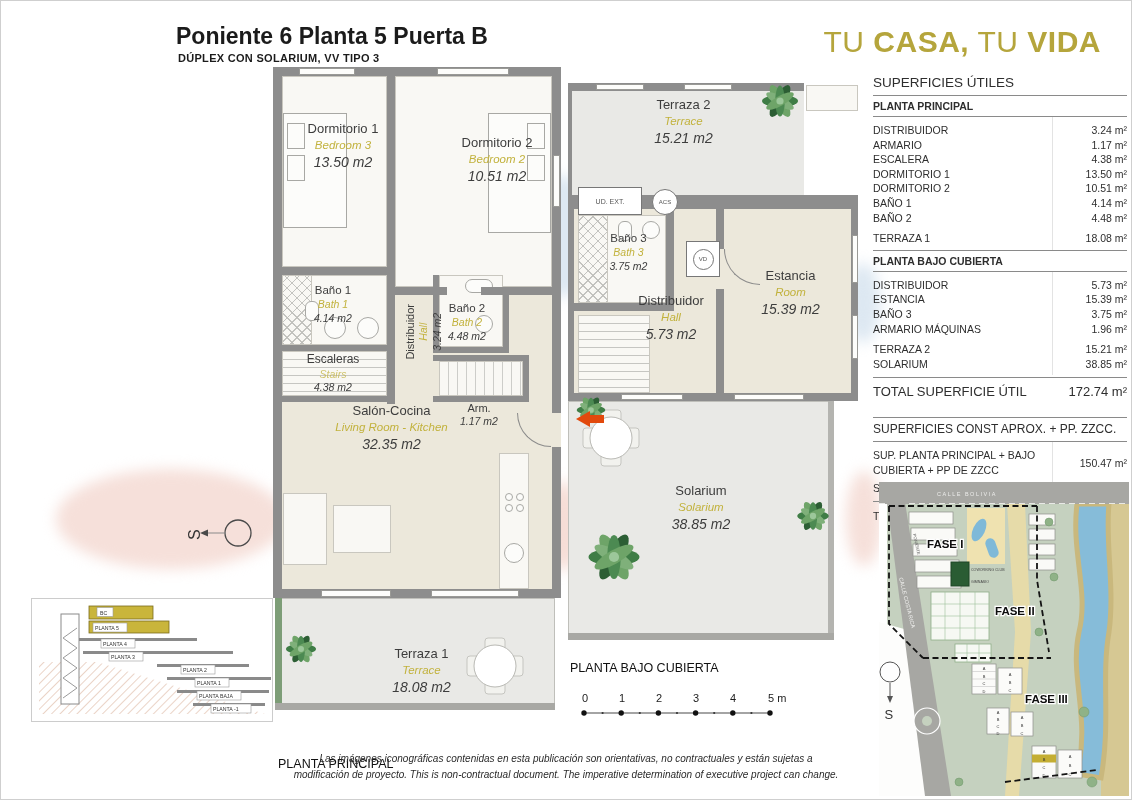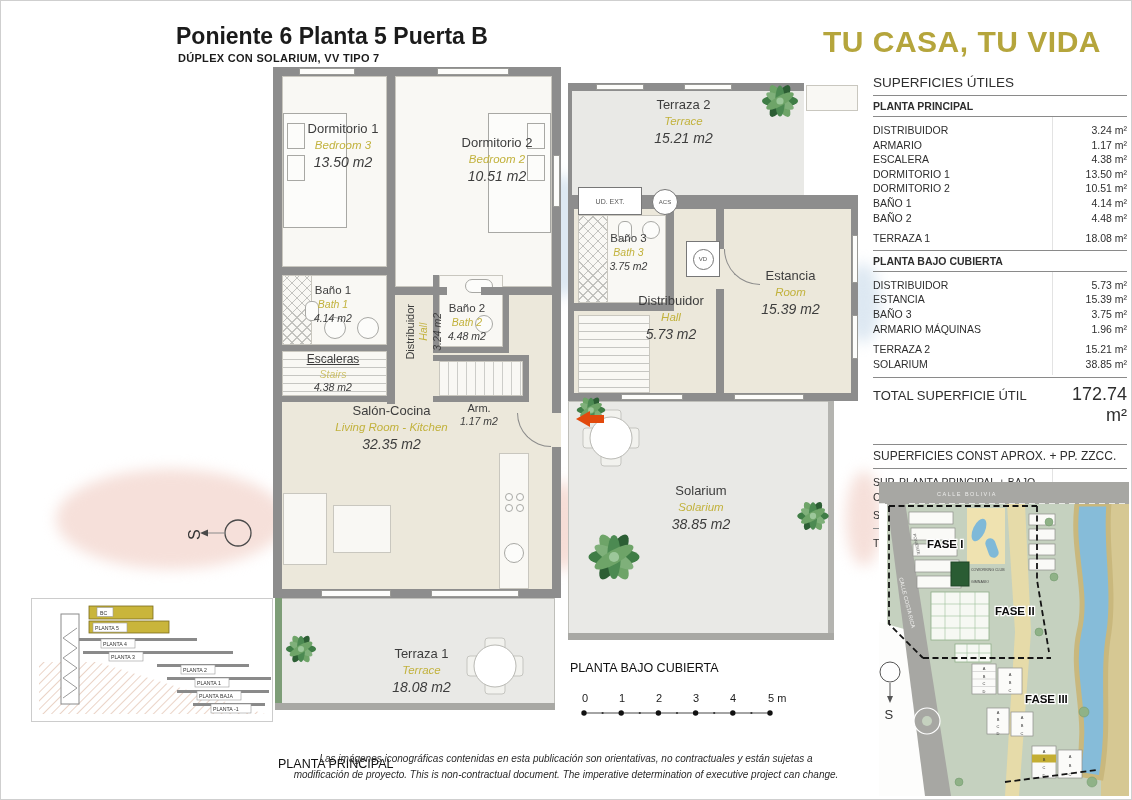--- a/index.html
+++ b/index.html
@@ -5,34 +5,34 @@
   html,body{margin:0;padding:0;background:#fff;}
   .page{position:relative;width:1132px;height:800px;background:#fff;overflow:hidden;
         font-family:"Liberation Sans",sans-serif;border:1px solid #cfcfcf;box-sizing:border-box;}
   .abs{position:absolute;}
   
   .blob{position:absolute;border-radius:50%;filter:blur(7px);z-index:0;}
   
   .title{position:absolute;left:175px;top:22px;font-size:23px;font-weight:bold;color:#1b1b1b;z-index:5;}
   .subtitle{position:absolute;left:177px;top:51px;font-size:11px;font-weight:bold;color:#1b1b1b;letter-spacing:.3px;z-index:5;}
   .brand{position:absolute;right:30px;top:24px;font-size:30px;color:#b5a53c;letter-spacing:.5px;z-index:5;}
-  .b-l{font-weight:bold}.b-b{font-weight:bold}
+  .b-l{font-weight:normal}.b-b{font-weight:bold}
   
   .tables{position:absolute;left:872px;top:72px;width:254px;color:#2e2e2e;z-index:5;}
   .tbl-title{font-size:13.5px;padding:2px 0 5px;border-bottom:1px solid #8a8a8a;}
   .tbl-title2{font-size:12px;padding:4px 0 5px;border-top:1px solid #8a8a8a;border-bottom:1px solid #8a8a8a;}
   .tbl-sub{font-size:10.5px;font-weight:bold;padding:4px 0;border-bottom:1px solid #8a8a8a;}
   .rows{position:relative;padding:6px 0 4px;}
   .rows::after{content:"";position:absolute;right:74px;top:0;bottom:0;border-left:1px solid #e3e3e3;}
   .trow{display:flex;font-size:10.5px;line-height:14.6px;}
   .tlab{flex:1;padding-right:6px;}
   .tval{width:70px;text-align:right;}
   .gap{height:6px;}
   .ttotal{display:flex;border-top:1px solid #8a8a8a;margin-top:2px;padding:6px 0 6px;font-size:13px;align-items:baseline;}
-  .ttotal .tval{font-size:18px;}
+  .ttotal .tval{font-size:13px;}
   .ttotal2 .tval{font-size:14.5px;}
   .space{height:12px;}
   
   .plan{position:absolute;z-index:2;}
   .w{position:absolute;background:#8d8d8d;}
   .win{position:absolute;background:#fdfdfb;border:1px solid #9a9a96;box-sizing:border-box;}
   .rw{position:absolute;background:#f9f8f4;border:1px solid #c9c7bf;box-sizing:border-box;}
   .beige{position:absolute;background:#ece8db;}
   .terr{position:absolute;background:#e9e9e6;border:1px solid #bfbfba;box-sizing:border-box;}
   .hatch{background-image:repeating-linear-gradient(45deg,rgba(190,190,186,.9) 0 1px,transparent 1px 7px),
@@ -87,21 +87,21 @@
     </defs>
   </svg>
 
   <div class="blob" style="left:55px;top:468px;width:230px;height:100px;background:#f6e0da;"></div>
   <div class="blob" style="left:545px;top:480px;width:34px;height:90px;background:#f6ddd6;"></div>
   <div class="blob" style="left:495px;top:175px;width:120px;height:120px;background:#dde8f2;"></div>
   <div class="blob" style="left:845px;top:262px;width:34px;height:80px;background:#dde8f2;"></div>
   <div class="blob" style="left:845px;top:470px;width:36px;height:95px;background:#f6e0da;"></div>
 
   <div class="title">Poniente 6 Planta 5 Puerta B</div>
-  <div class="subtitle">DÚPLEX CON SOLARIUM, VV TIPO 7</div>
+  <div class="subtitle">DÚPLEX CON SOLARIUM, VV TIPO 3</div>
   <div class="brand">
     <span class="b-l">TU</span>
     <span class="b-b">CASA,</span>
     <span class="b-l">TU</span>
     <span class="b-b">VIDA</span>
   </div>
 
   <div class="tables">
     <div class="tbl-title">SUPERFICIES ÚTILES</div>
     <div class="tbl-sub">PLANTA PRINCIPAL</div>
@@ -272,21 +272,21 @@
       <div class="rn">Baño 1</div>
       <div class="re">Bath 1</div>
       <div class="ra">4.14 m2</div>
     </div>
     <div class="room-label sm" style="left:142px;top:238px;width:112px;">
       <div class="rn">Baño 2</div>
       <div class="re">Bath 2</div>
       <div class="ra">4.48 m2</div>
     </div>
     <div class="room-label sm" style="left:8px;top:289px;width:112px;">
-      <div class="rn" style="font-size:12px;text-decoration:underline;">Escaleras</div>
+      <div class="rn" style="font-size:12px;">Escaleras</div>
       <div class="re" style="opacity:.75;">Stairs</div>
       <div class="ra">4.38 m2</div>
     </div>
     <div class="room-label sm rot" style="left:100px;top:248px;width:110px;">
       <div class="rn" style="font-size:11px;">Distribuidor</div>
       <div class="re">Hall</div>
       <div class="ra">3.24 m2</div>
     </div>
     <div class="room-label sm" style="left:160px;top:300px;width:100px;">
       <div class="rn" style="font-size:11px;margin-top:38px;">Arm.</div>

